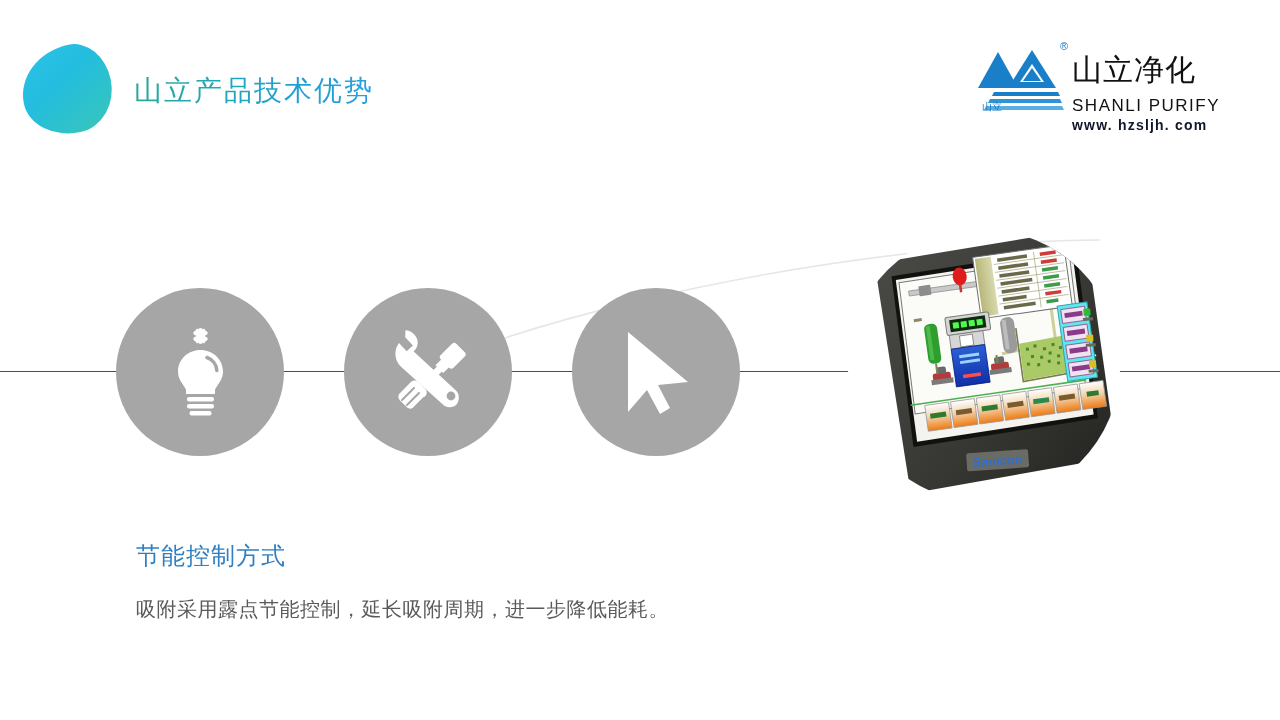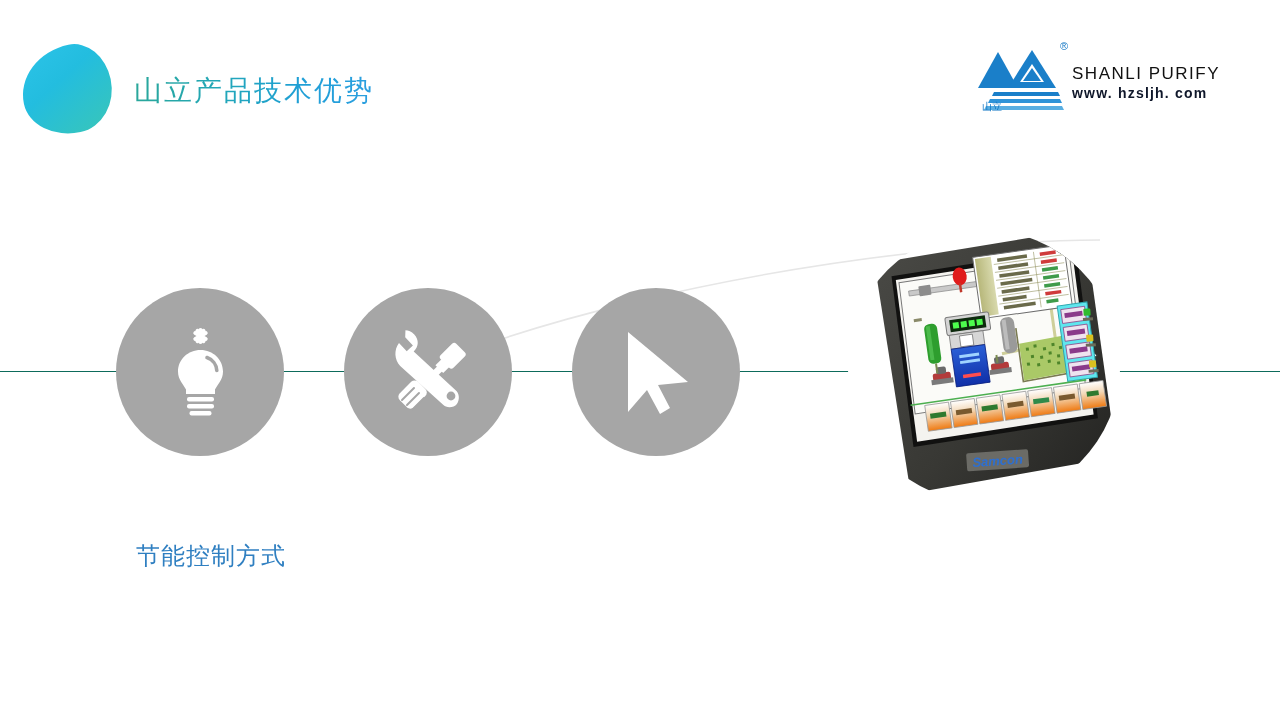--- a/index.html
+++ b/index.html
@@ -104,20 +104,21 @@
         <polygon points="58,26 70,44 46,44" fill="#ffffff"></polygon>
         <polygon points="58,30 67,43 49,43" fill="#1a7fc9"></polygon>
         <path d="M20,54 L84,54 L86,58 L18,58 Z" fill="#1a7fc9"></path>
         <path d="M16,61 L86,61 L88,65 L14,65 Z" fill="#2f93d8"></path>
         <path d="M12,68 L88,68 L90,72 L10,72 Z" fill="#59aee2"></path>
       </svg>
       <span class="brand-reg">®</span>
       <span class="brand-sub-cn">山立</span>
     </div>
     <div class="brand-text">
+      <div class="brand-cn">山立净化</div>
       <div class="brand-en">SHANLI PURIFY</div>
       <div class="brand-url">www. hzsljh. com</div>
     </div>
   </div>
 
   <div class="axis-line"></div>
   <svg class="arc" viewBox="0 0 700 180">
     <path d="M0,150 C110,95 330,40 560,18 C620,12 665,10 700,10" fill="none" stroke="#e6e6e6" stroke-width="1.6"></path>
   </svg>
 
@@ -374,15 +375,16 @@
         <g>
           <rect x="112" y="222" width="62" height="18" rx="2" fill="#6b6b66"></rect>
           <text x="143" y="236" text-anchor="middle" font-family="Liberation Sans, sans-serif" font-size="13" font-style="italic" font-weight="bold" fill="#2e6fd0">Samcon</text>
         </g>
       </g>
     </svg>
   </div>
 
   <div class="section-head">节能控制方式</div>
   <div class="para">
+    <div>吸附采用露点节能控制，延长吸附周期，进一步降低能耗。</div>
   </div>
 
 </div>
 
 </body></html>

